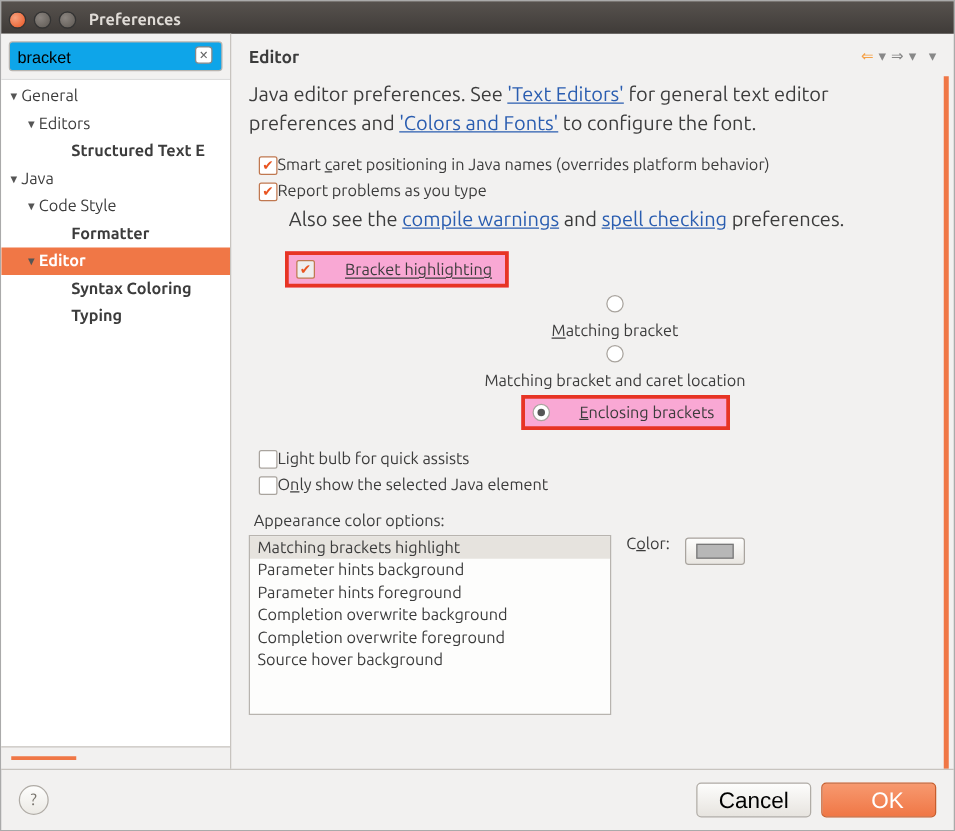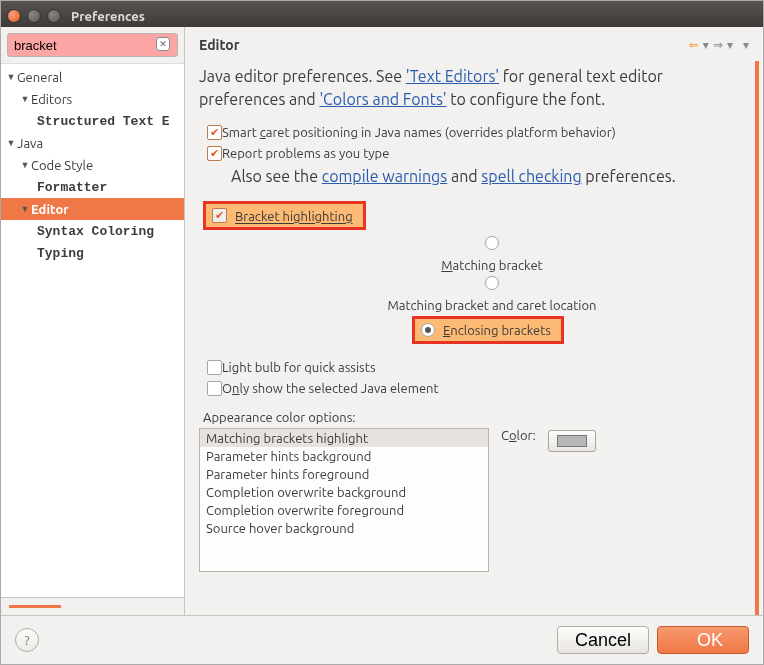--- a/index.html
+++ b/index.html
@@ -7,49 +7,49 @@
   .window { width: 764px; height: 665px; border: 1px solid #aaa; display: flex; flex-direction: column; background: #f2f1f0; }
   .titlebar { height: 26px; background: linear-gradient(#57524e, #3f3b38); display: flex; align-items: flex-end; padding: 4px 6px; gap: 6px; }
   .tb-btn { width: 14px; height: 14px; border-radius: 50%; border: 1px solid #333; display:inline-block; }
   .tb-close { background: radial-gradient(circle at 35% 35%, #f7a17e, #e95420); }
   .tb-min { background: radial-gradient(circle at 35% 35%, #8b8580, #5d5852); }
   .tb-max { background: radial-gradient(circle at 35% 35%, #8b8580, #5d5852); }
   .titlebar-title { color: #dfdbd6; font-weight: bold; font-size: 13px; margin-left: 4px; }
   .body { flex:1; display:flex; min-height:0; }
   .sidebar { width: 184px; border-right: 1px solid #c8c4bf; display:flex; flex-direction:column; background:#f2f1f0;}
   .search-wrap { padding: 6px; }
-  .search { width:100%; height:24px; border:1px solid #b8b4af; border-radius:3px; background:#fca5a5; padding:0 22px 0 6px; font-size:13px; }
+  .search { width:100%; height:24px; border:1px solid #b8b4af; border-radius:3px; background:#0ea5e9; padding:0 22px 0 6px; font-size:13px; }
   .search-clear { position: relative; float:right; margin-top:-20px; margin-right:8px; width:14px; height:14px; border:1px solid #888; border-radius:3px; font-size:9px; line-height:12px; text-align:center; color:#666; cursor:pointer; background:#fff;}
   .tree { flex:1; overflow:auto; padding-top:2px; background:#fff; border-top:1px solid #ddd;}
   .tree-item { display:flex; align-items:center; height:22px; cursor:pointer; padding-right:4px; white-space:nowrap;}
   .tree-item .arrow { width:12px; text-align:center; font-size:9px; color:#555;}
   .tree-item.selected { background:#f07746; color:#fff; font-weight:bold;}
   .tree-item.bold { font-weight:bold; }
   .lvl0 { padding-left: 4px; }
   .lvl1 { padding-left: 18px; }
-  .lvl2 { padding-left: 24px; font-family: Liberation Mono, monospace; }
+  .lvl2 { padding-left: 44px; }
   .sidebar-footer { height:18px; border-top:1px solid #c8c4bf; display:flex; align-items:center; }
   .sidebar-footer .orange-bar { width:52px; height:3px; background:#f07746; margin-left:8px;}
   .main { flex:1; display:flex; flex-direction:column; min-width:0;}
   .main-header { display:flex; align-items:center; padding:10px 14px 8px 14px; }
   .main-title { font-weight:bold; font-size:14px; flex:1;}
   .nav-icons { display:flex; gap:4px; align-items:center;}
   .nav-icons span { font-size:12px; color:#888;}
   .nav-icons .back { color:#f5a147;}
   .content { flex:1; padding: 4px 14px 8px 14px; overflow:auto; border-right: 4px solid #f07746; margin-right:4px;}
   .desc { font-size:16px; line-height:1.45; margin-bottom:14px;}
   .desc a { color:#2a5db0; text-decoration:underline; cursor:pointer;}
   .option-row { display:flex; align-items:flex-start; margin:6px 0 6px 8px; gap:0;}
   .sub-row { margin-left: 44px; display:flex; align-items:center; gap:8px; margin-top:4px; margin-bottom:4px;flex-direction:column;}
   .checkbox { width:15px; height:15px; border:1px solid #c07850; border-radius:2px; background:#fff; display:inline-flex; align-items:center; justify-content:center; font-size:11px; color:#e95420; cursor:pointer;}
   .checkbox.checked::after { content:"✔"; }
   .checkbox.unchecked { border-color:#a9a49e; color:transparent;}
   .radio { width:14px; height:14px; border:1px solid #a9a49e; border-radius:50%; background:#fff; display:inline-flex; align-items:center; justify-content:center; cursor:pointer;}
   .radio.selected::after { content:""; width:6px; height:6px; border-radius:50%; background:#555;}
-  .hl-box { border:3px solid #e73424; background:#fdba74; padding:4px 10px 4px 6px; display:inline-flex; align-items:center; gap:8px;}
+  .hl-box { border:3px solid #e73424; background:#f9a8d4; padding:4px 10px 4px 6px; display:inline-flex; align-items:center; gap:24px;margin-left:25px;}
   .hl-box .checkbox { background:#eee; }
   .link-u { text-decoration: underline; text-underline-offset:2px;}
   .also-line { margin: 6px 0 16px 32px; font-size:16px;}
   .section-label { margin:14px 0 4px 4px;}
   .listbox { border:1px solid #b8b4af; background:#fdfdfc; width:290px; height:144px; overflow:auto;}
   .listbox .li { padding:2px 6px; cursor:pointer;}
   .listbox .li.sel { background:#e6e3de;}
   .color-row { display:flex; gap:12px; align-items:flex-start;}
   .color-label { margin-top:6px;}
   .color-btn { width:48px; height:22px; border:1px solid #a9a49e; border-radius:3px; background:linear-gradient(#fdfdfc,#e9e6e1); display:flex; align-items:center; justify-content:center; cursor:pointer; margin-top:2px;}

